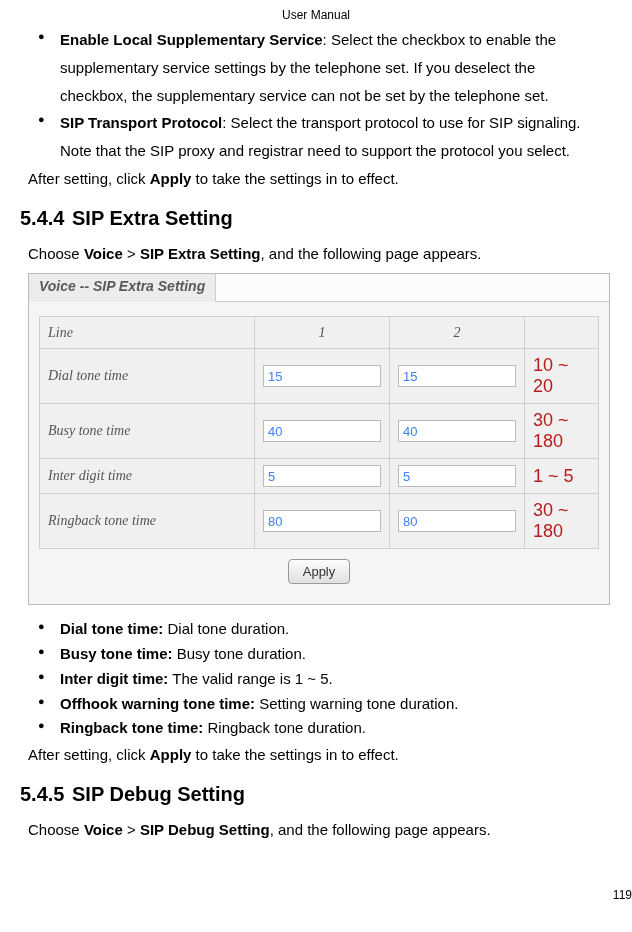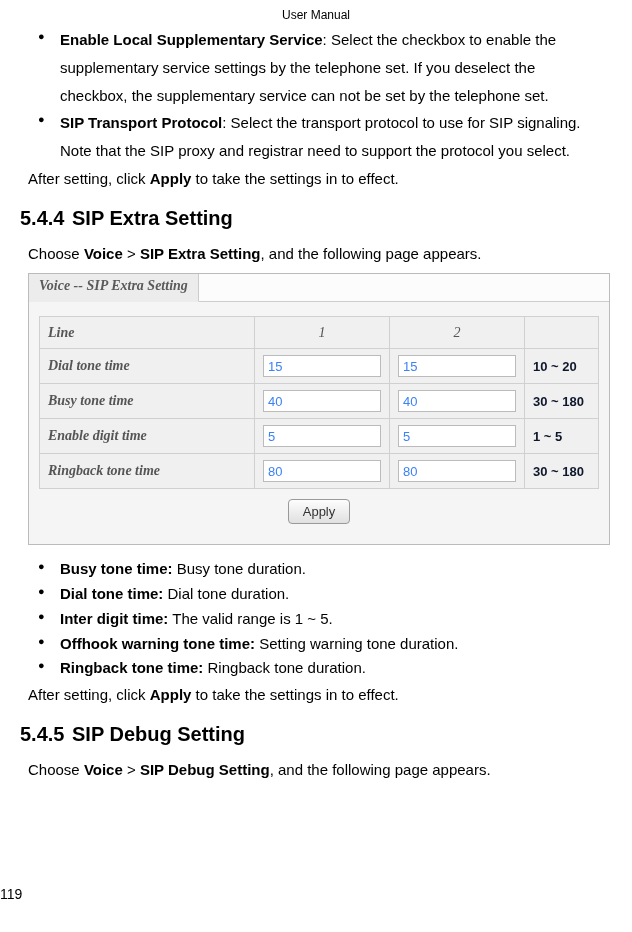--- a/index.html
+++ b/index.html
@@ -71,21 +71,21 @@
     }
     .tab-active {
       background: #ececec;
       border-right: 1px solid #ccc;
       border-bottom: 1px solid #ececec;
       padding: 4px 10px;
       font-size: 14px;
       font-weight: bold;
       font-style: italic;
       color: #5a5a5a;
-      font-family: Liberation Serif, serif;
+      font-family: Liberation Sans, sans-serif;
     }
     .tab-rest {
       flex: 1;
       border-bottom: 1px solid #ccc;
       background: #fcfcfc;
     }
     .inner-table-wrap {
       padding: 14px 10px 10px 10px;
       background: #f5f5f5;
     }
@@ -105,29 +105,28 @@
       vertical-align: middle;
       height: 32px;
     }
     table.settings th {
       font-weight: normal;
       text-align: center;
       background: #f0f0f0;
     }
     table.settings td:first-child {
       width: 215px;
-      font-weight: bold;
     }
     table.settings td.range-col {
       width: 74px;
-      font-weight: bold;
-      color: #0f172a;
+      font-weight: normal;
+      color: #b91c1c;
       font-style: normal;
       font-family: Arial, sans-serif;
-      font-size: 13px;
+      font-size: 18px;
     }
     table.settings th.range-col {
       width: 74px;
     }
     .ss-input {
       width: 100%;
       border: 1px solid #bbb;
       background: #fff;
       padding: 3px 4px;
       font-size: 13px;
@@ -150,22 +149,22 @@
       background: linear-gradient(#fdfdfd, #e0e0e0);
       color: #333;
       font-family: Arial, sans-serif;
       cursor: pointer;
     }
     .page-number {
       position: absolute;
       bottom: 30px;
       left: 0;
       right: 0;
-      text-align: left;
-      font-size: 14px;
+      text-align: right;
+      font-size: 12px;
     }
     ul.desc-list {
       list-style: none;
       padding-left: 40px;
       margin-top: 2px;
     }
     ul.desc-list > li {
       position: relative;
       line-height: 1.65;
     }
@@ -225,42 +224,42 @@
           <td><input class="ss-input" value="15" style=""></td>
           <td class="range-col">10 ~ 20</td>
         </tr>
         <tr>
           <td>Busy tone time</td>
           <td><input class="ss-input" value="40" style=""></td>
           <td><input class="ss-input" value="40" style=""></td>
           <td class="range-col">30 ~ 180</td>
         </tr>
         <tr>
-          <td>Enable digit time</td>
+          <td>Inter digit time</td>
           <td><input class="ss-input" value="5" style=""></td>
           <td><input class="ss-input" value="5" style=""></td>
           <td class="range-col">1 ~ 5</td>
         </tr>
         <tr>
           <td>Ringback tone time</td>
           <td><input class="ss-input" value="80" style=""></td>
           <td><input class="ss-input" value="80" style=""></td>
           <td class="range-col">30 ~ 180</td>
         </tr>
       </tbody>
         </table>
       <div class="apply-row">
         <button class="apply-btn">Apply</button>
       </div>
     </div>
   </div>
 
   <ul class="desc-list">
+    <li><b>Dial tone time:</b><span> Dial tone duration.</span></li>
     <li><b>Busy tone time:</b><span> Busy tone duration.</span></li>
-    <li><b>Dial tone time:</b><span> Dial tone duration.</span></li>
     <li><b>Inter digit time:</b><span> The valid range is 1 ~ 5.</span></li>
     <li><b>Offhook warning tone time:</b><span> Setting warning tone duration.</span></li>
     <li><b>Ringback tone time:</b><span> Ringback tone duration.</span></li>
   </ul>
 
   <div class="after-setting">
     <span>After setting, click </span><b>Apply</b><span> to take the settings in to effect.</span>
   </div>
 
   <div class="section-heading">

